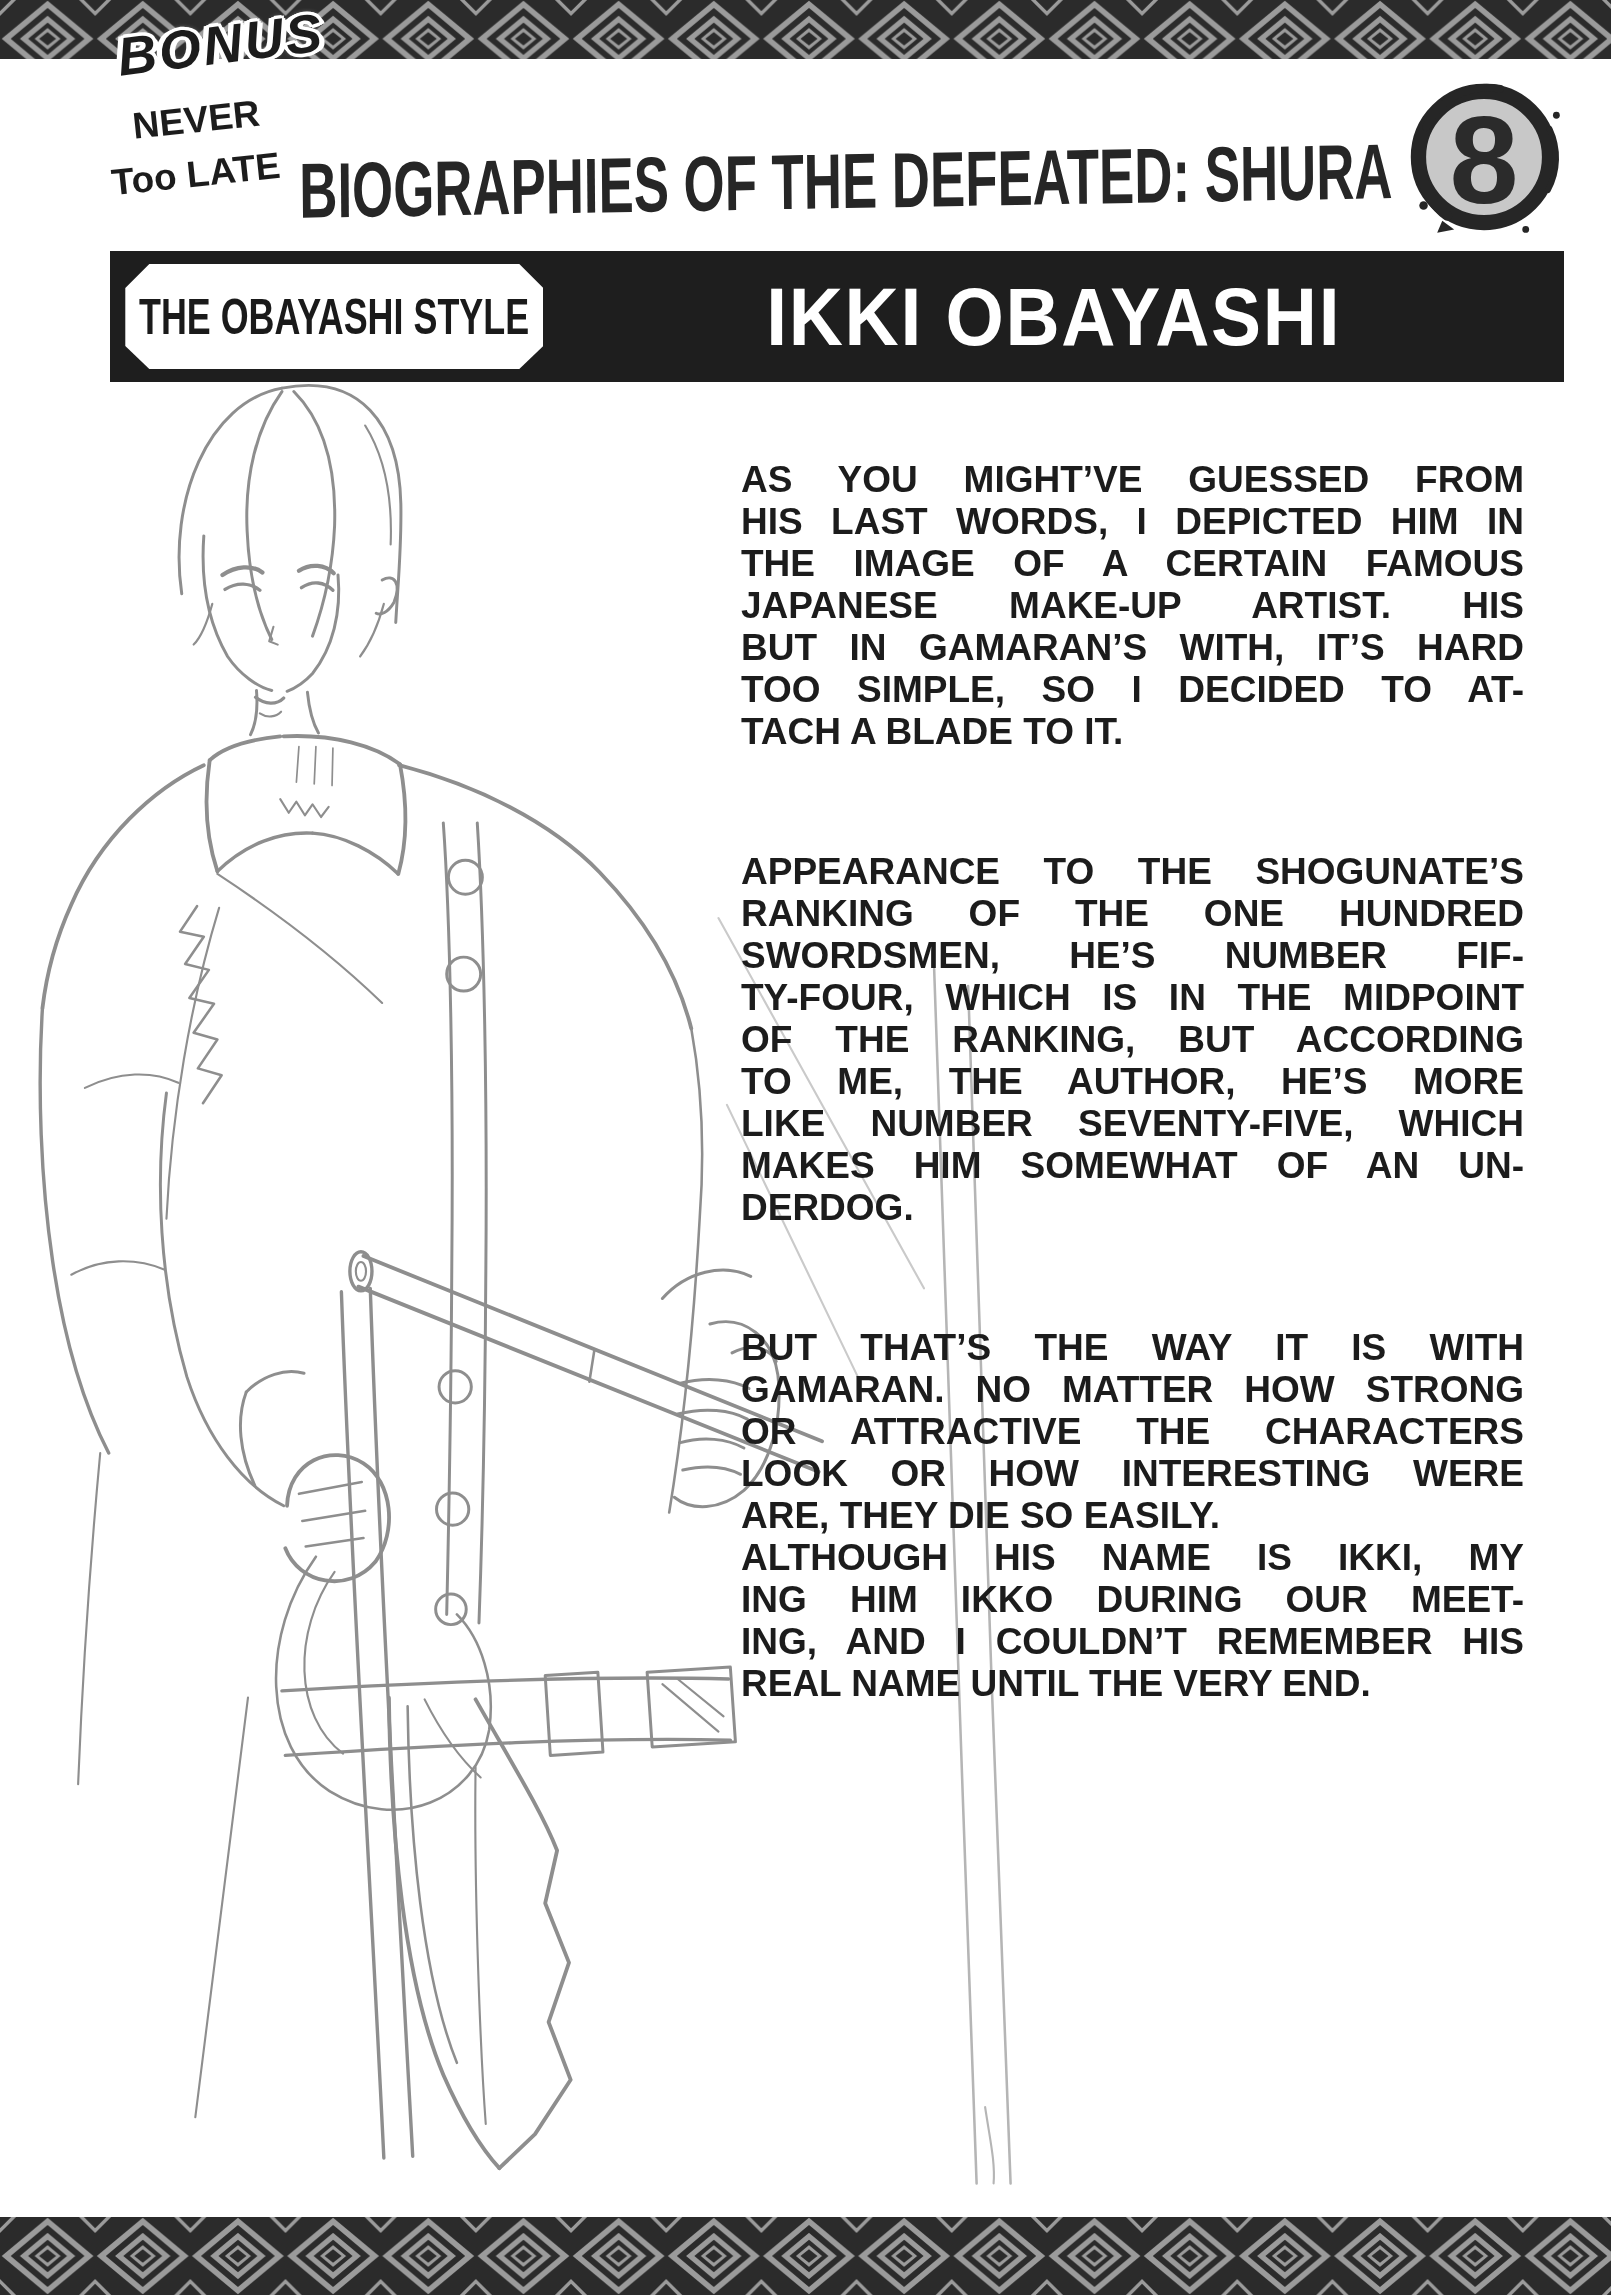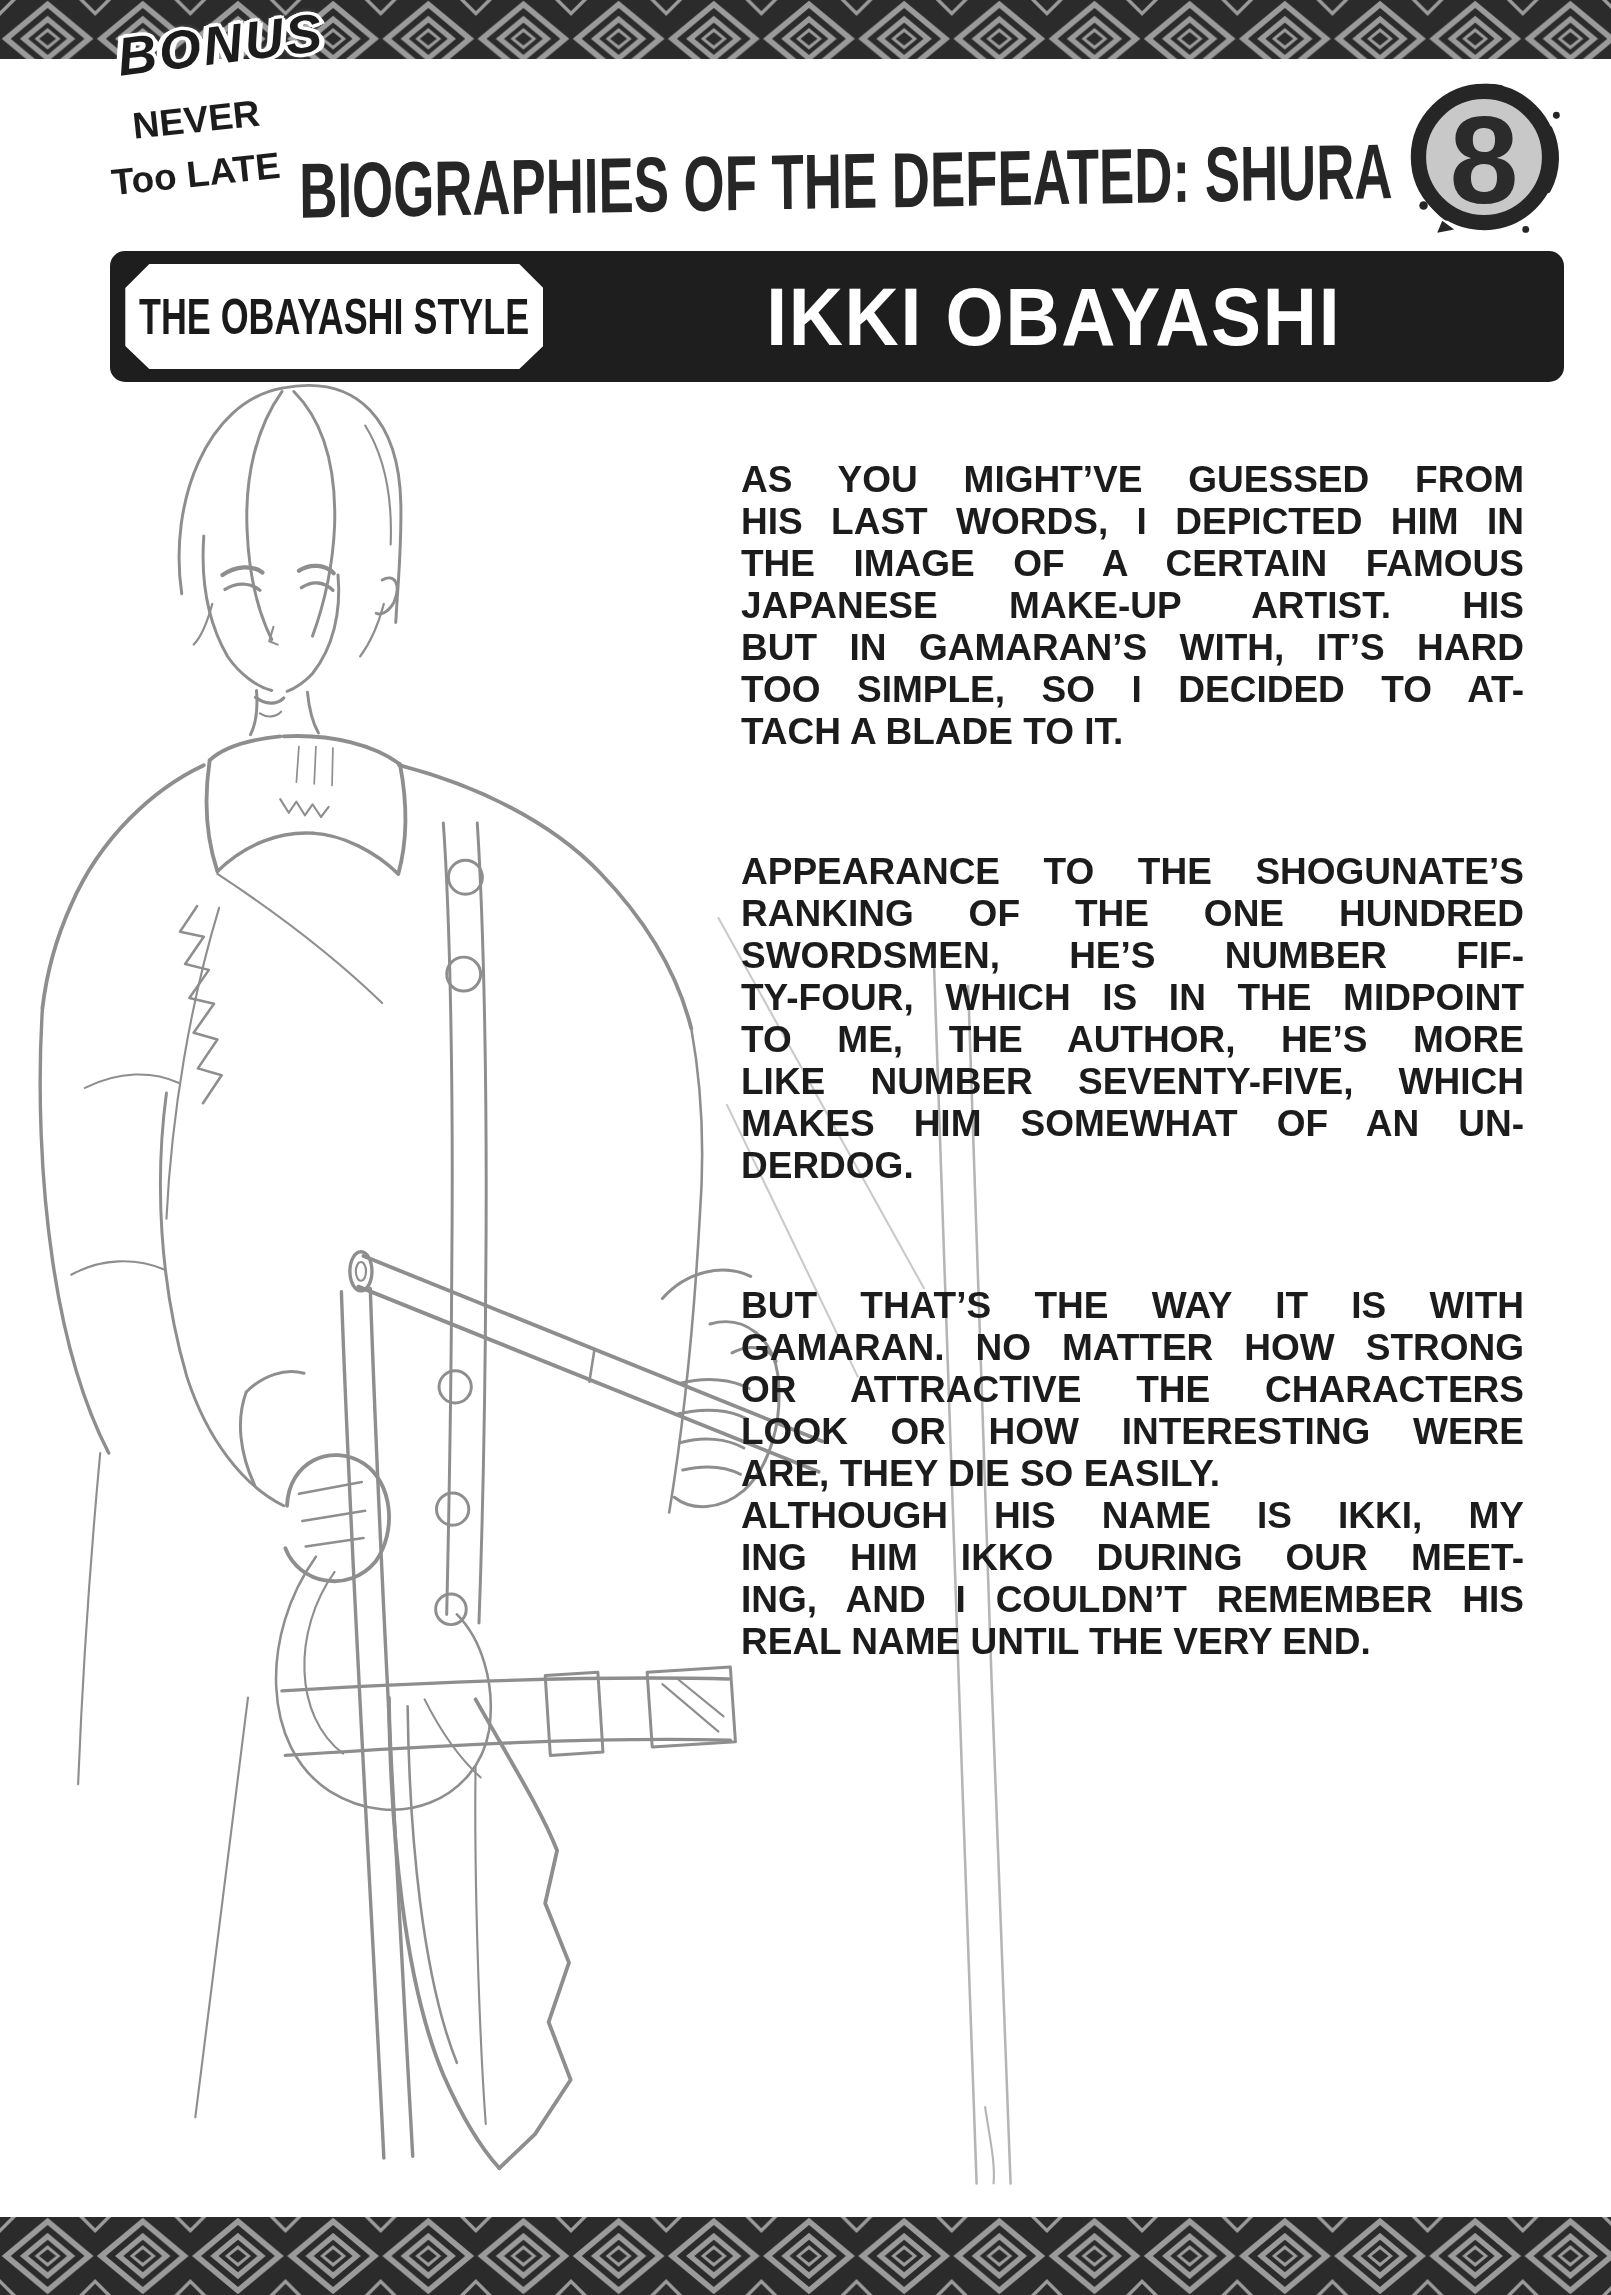--- a/index.html
+++ b/index.html
@@ -48,21 +48,21 @@
   .badge{position:absolute;left:1398px;top:71px;width:172px;height:172px;z-index:3;}
   .badge svg{position:absolute;left:0;top:0;}
   .badge .num{
     position:absolute;left:0;top:5.1px;width:172px;height:167px;
     display:flex;align-items:center;justify-content:center;
     font-size:124px;font-weight:800;color:#2b2b2b;
   }
 
   .header-bar{
     position:absolute;left:110px;top:251px;width:1454px;height:131px;
-    background:var(--bar-black);border-radius:15px;
+    background:var(--bar-black);border-radius:0;
     display:flex;align-items:center;z-index:5;
   }
   .style-box{
     margin-left:15.3px;width:418px;height:105px;background:#ffffff;flex:0 0 auto;
     clip-path:polygon(24px 0,394px 0,418px 24px,418px 82px,394px 105px,24px 105px,0 82px,0 24px);
     display:flex;align-items:center;justify-content:center;
   }
   .style-label{
     font-size:39px;font-weight:800;color:#1a1a1a;white-space:nowrap;
     transform:scale(0.92,1.3);
@@ -237,20 +237,21 @@
         <div class="line j">JAPANESE MAKE-UP ARTIST. HIS</div>
         <div class="line j">BUT IN GAMARAN’S WITH, IT’S HARD</div>
         <div class="line j">TOO SIMPLE, SO I DECIDED TO AT-</div>
         <div class="line">TACH A BLADE TO IT.</div>
       </div>
       <div class="para">
         <div class="line j">APPEARANCE TO THE SHOGUNATE’S</div>
         <div class="line j">RANKING OF THE ONE HUNDRED</div>
         <div class="line j">SWORDSMEN, HE’S NUMBER FIF-</div>
         <div class="line j">TY-FOUR, WHICH IS IN THE MIDPOINT</div>
+        <div class="line j">OF THE RANKING, BUT ACCORDING</div>
         <div class="line j">TO ME, THE AUTHOR, HE’S MORE</div>
         <div class="line j">LIKE NUMBER SEVENTY-FIVE, WHICH</div>
         <div class="line j">MAKES HIM SOMEWHAT OF AN UN-</div>
         <div class="line">DERDOG.</div>
       </div>
       <div class="para">
         <div class="line j">BUT THAT’S THE WAY IT IS WITH</div>
         <div class="line j">GAMARAN. NO MATTER HOW STRONG</div>
         <div class="line j">OR ATTRACTIVE THE CHARACTERS</div>
         <div class="line j">LOOK OR HOW INTERESTING WERE</div>

